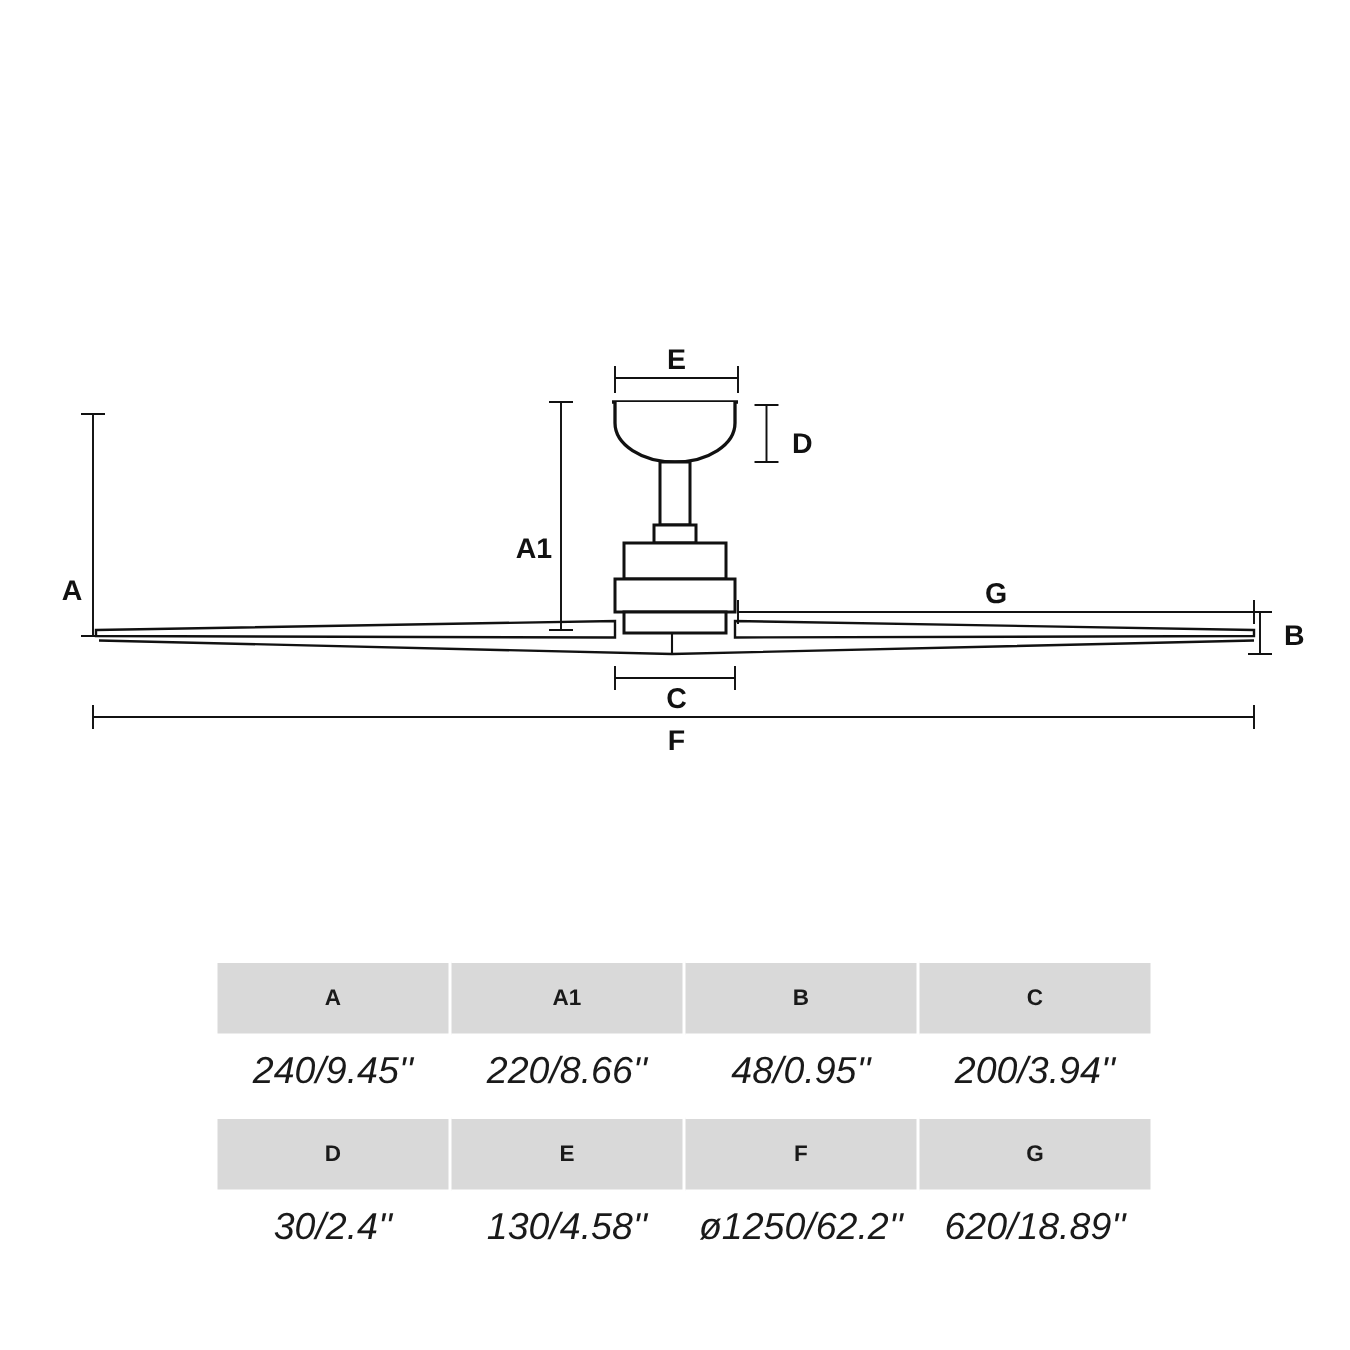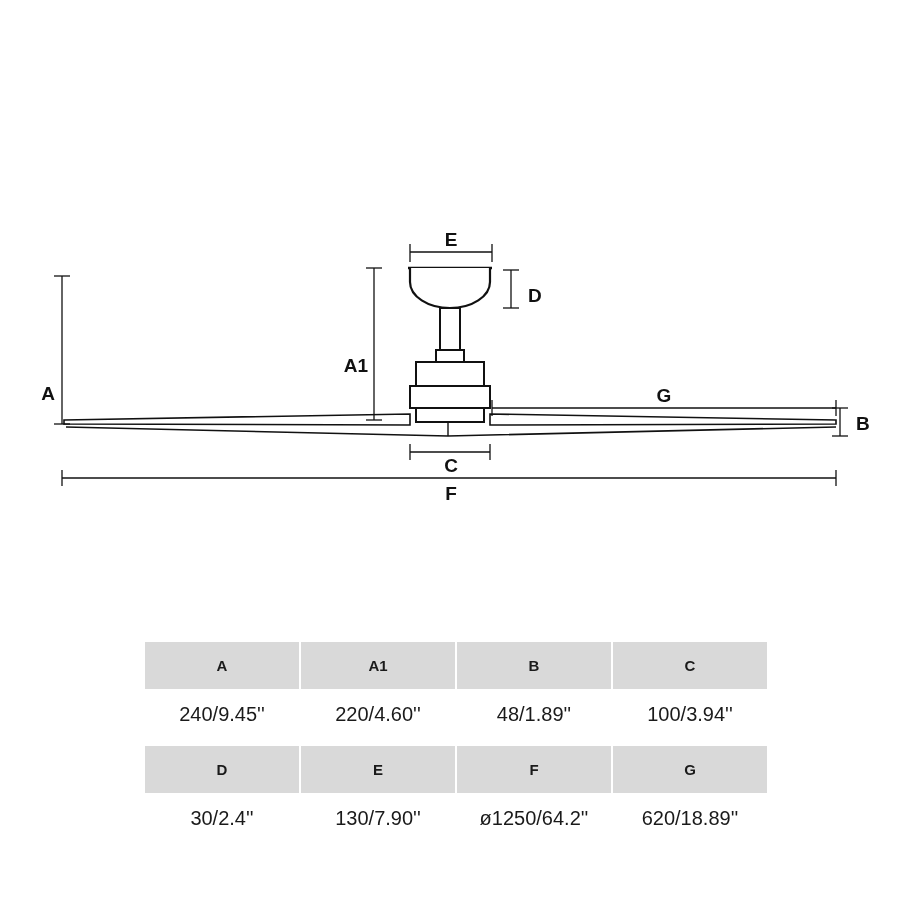--- a/index.html
+++ b/index.html
@@ -56,21 +56,22 @@
     padding: 0;
     border: 2px solid #ffffff;
   }
   table.spec td.hdr {
     background: #d9d9d9;
     font-weight: bold;
     font-size: 15px;
   }
   table.spec td.val {
     background: #ffffff;
-    font-size: 20px;
+    font-size: 25px;
+    font-style: italic;
   }
   table.spec tr.spacer td {
     height: 4px;
     border: none;
     background: #ffffff;
   }
 </style>
 </head>
 <body>
 
@@ -146,39 +147,39 @@
     <table class="spec">
       <tbody>
         <tr>
           <td class="hdr">A</td>
           <td class="hdr">A1</td>
           <td class="hdr">B</td>
           <td class="hdr">C</td>
         </tr>
         <tr>
           <td class="val">240/9.45''</td>
-          <td class="val">220/4.60''</td>
-          <td class="val">48/1.89''</td>
-          <td class="val">100/3.94''</td>
+          <td class="val">220/8.66''</td>
+          <td class="val">48/0.95''</td>
+          <td class="val">200/3.94''</td>
         </tr>
         <tr class="spacer">
           <td></td>
             <td></td>
           <td></td>
             <td></td>
         </tr>
         <tr>
           <td class="hdr">D</td>
           <td class="hdr">E</td>
           <td class="hdr">F</td>
           <td class="hdr">G</td>
         </tr>
         <tr>
           <td class="val">30/2.4''</td>
-          <td class="val">130/7.90''</td>
-          <td class="val">ø1250/64.2''</td>
+          <td class="val">130/4.58''</td>
+          <td class="val">ø1250/62.2''</td>
           <td class="val">620/18.89''</td>
         </tr>
       </tbody>
     </table>
   </div>
 
 </div>
 
 </body></html>

